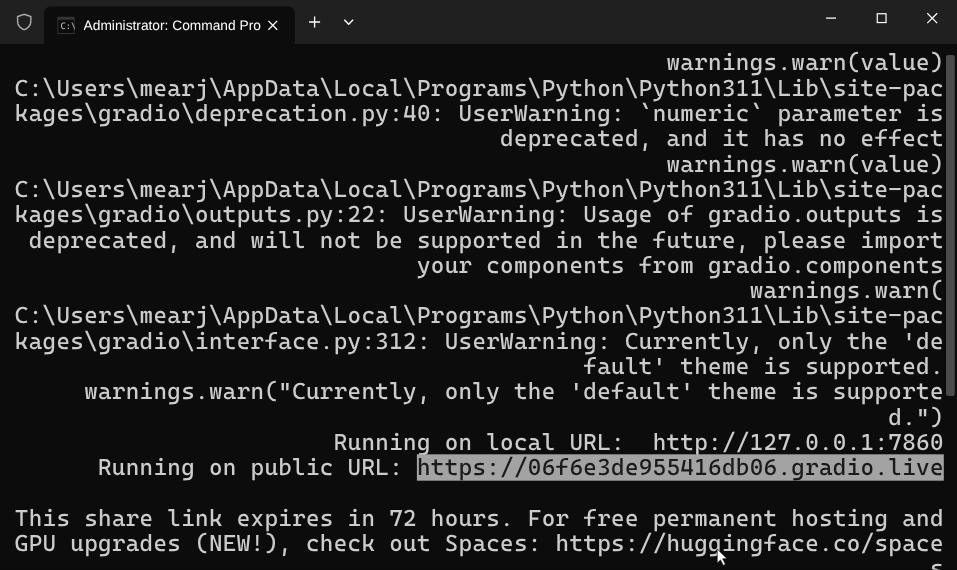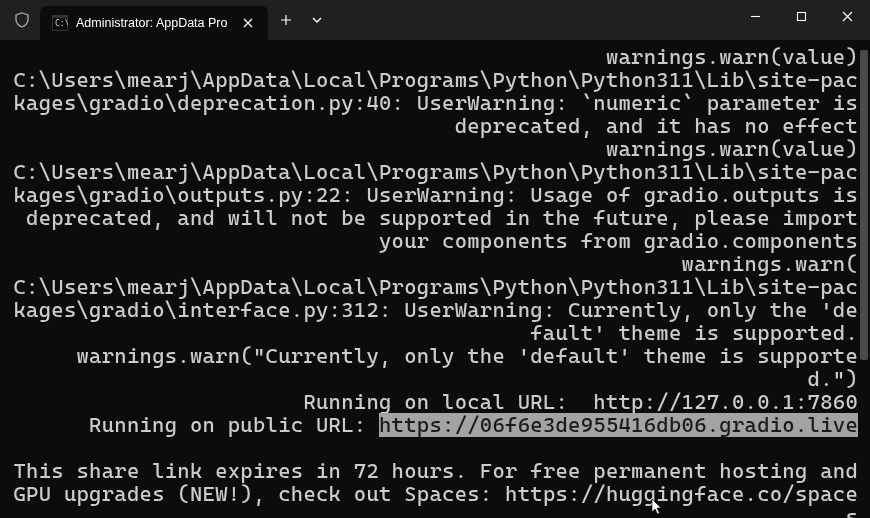--- a/index.html
+++ b/index.html
@@ -146,21 +146,21 @@
 <div class="titlebar">
   <svg class="shield-icon" viewBox="0 0 16 16">
     <path d="M8 1 L14 3 L14 8 C14 11 11 14 8 15 C5 14 2 11 2 8 L2 3 Z"></path>
   </svg>
   <div class="tab">
     <svg class="tab-icon" viewBox="0 0 16 16">
       <rect x="0" y="0" width="16" height="16" fill="#333" rx="1"></rect>
       <rect x="1" y="3" width="14" height="12" fill="#0c0c0c"></rect>
       <text x="3" y="11" fill="#ccc" font-size="8" font-family="monospace">C:\</text>
     </svg>
-    <span class="tab-title">Administrator: AppData Pro</span>
+    <span class="tab-title">Administrator: Command Pro</span>
     <span class="tab-close">
       <svg width="10" height="10" viewBox="0 0 10 10">
           <path d="M1 1 L9 9 M9 1 L1 9" stroke="#fff" stroke-width="1.2"></path>
         </svg>
     </span>
   </div>
   <div class="new-tab">
     <svg width="12" height="12" viewBox="0 0 12 12">
         <path d="M6 1 L6 11 M1 6 L11 6" stroke="#fff" stroke-width="1.2"></path>
       </svg>

